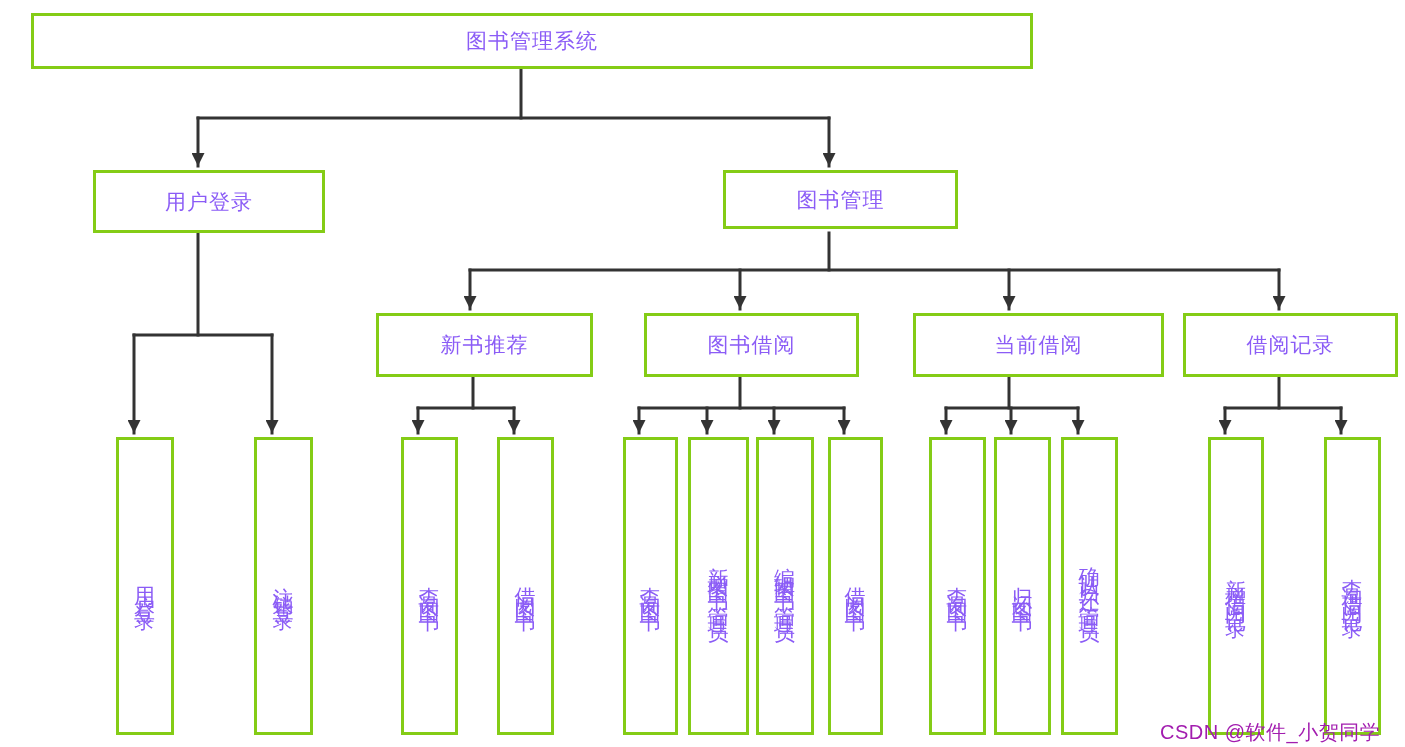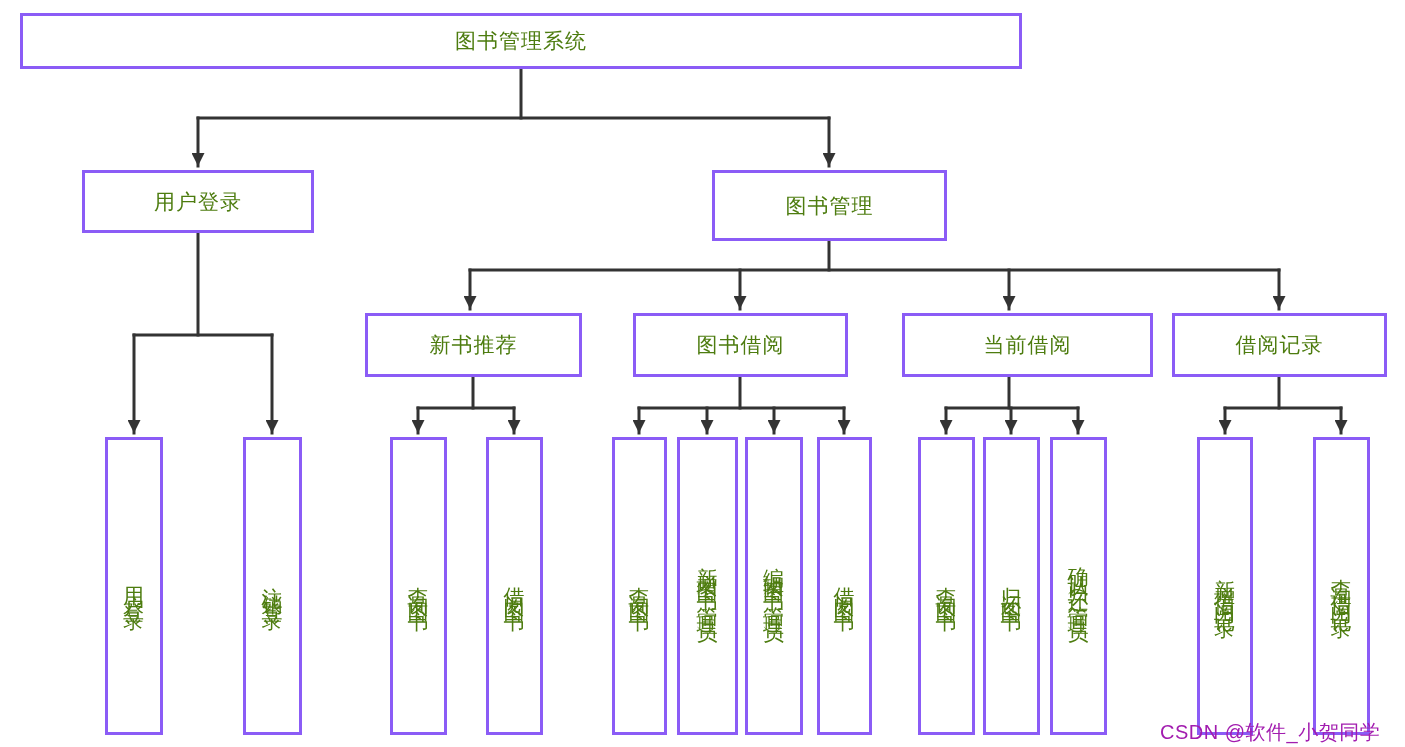--- a/index.html
+++ b/index.html
@@ -13,27 +13,28 @@
   }
   .connectors {
     position: absolute;
     left: 0; top: 0;
     width: 1405px; height: 747px;
     pointer-events: none;
   }
   .node {
     position: absolute;
     box-sizing: border-box;
-    border: 3px solid #8b5cf6;
+    border: 3px solid #84cc16;
     background: #ffffff;
-    color: #4d7c0f;
+    color: #8b5cf6;
     display: flex;
     align-items: center;
     justify-content: center;
     text-align: center;
+    margin-left: 11px;
   }
   .h-node {
     font-size: 21px;
     letter-spacing: 1px;
     white-space: nowrap;
   }
   .v-node {
     writing-mode: vertical-rl;
     text-orientation: mixed;
     font-size: 21px;
@@ -102,21 +103,21 @@
       <path d="M1279,377 V408"></path>
       <path d="M1225,408 H1341"></path>
       <path d="M1225,408 V433" marker-end="url(#arrow)"></path>
       <path d="M1341,408 V433" marker-end="url(#arrow)"></path>
     </g>
   </svg>
 
   <div class="node h-node" style="left:20px;top:13px;width:1002px;height:56px">图书管理系统</div>
 
   <div class="node h-node" style="left:82px;top:170px;width:232px;height:63px">用户登录</div>
-  <div class="node h-node" style="left:712px;top:170px;width:235px;height:71px">图书管理</div>
+  <div class="node h-node" style="left:712px;top:170px;width:235px;height:59px">图书管理</div>
 
   <div class="node h-node" style="left:365px;top:313px;width:217px;height:64px">新书推荐</div>
   <div class="node h-node" style="left:633px;top:313px;width:215px;height:64px">图书借阅</div>
   <div class="node h-node" style="left:902px;top:313px;width:251px;height:64px">当前借阅</div>
   <div class="node h-node" style="left:1172px;top:313px;width:215px;height:64px">借阅记录</div>
 
   <div class="node v-node" style="left:105px;top:437px;width:58px;height:298px">用户登录</div>
   <div class="node v-node" style="left:243px;top:437px;width:59px;height:298px">注销登录</div>
 
   <div class="node v-node" style="left:390px;top:437px;width:57px;height:298px">查询图书</div>

